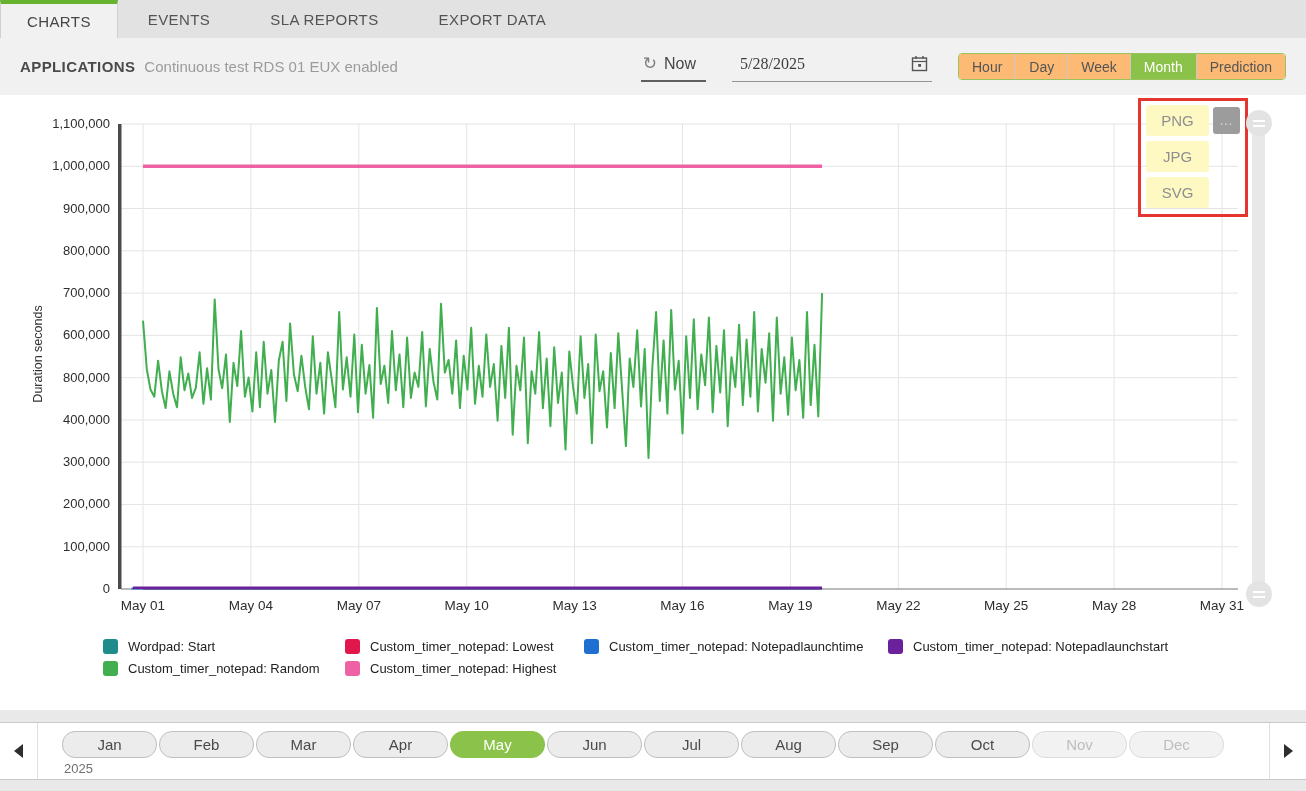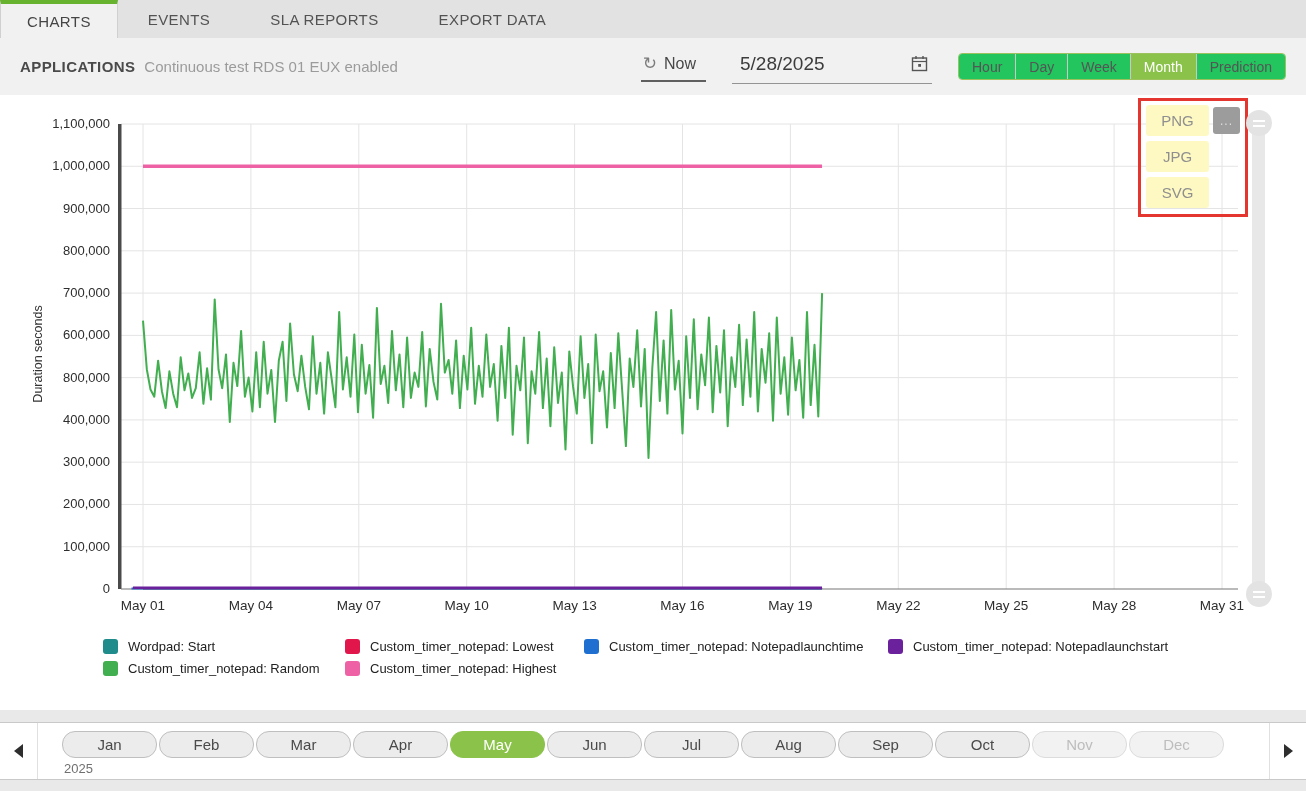--- a/index.html
+++ b/index.html
@@ -19,26 +19,26 @@
             display:flex; align-items:center; padding:0 20px; }
   .title { font-size:15px; font-weight:bold; color:#4a4a4a; letter-spacing:.4px; }
   .subtitle { font-size:15px; color:#9b9b9b; margin-left:9px; }
   .header-right { margin-left:auto; display:flex; align-items:center; gap:26px; }
   .now-btn { display:flex; align-items:center; gap:7px; border-bottom:2px solid #5f5f5f;
              padding:3px 10px 7px 2px; cursor:pointer; }
   .now-btn .refresh { font-size:17px; color:#7c7c7c; line-height:1; }
   .now-btn .now-label { font-size:16px; color:#474747; }
   .date-wrap { display:flex; align-items:center; border-bottom:1px solid #949494; width:200px;
                padding:3px 4px 8px 8px; }
-  .date-wrap input { border:none; outline:none; background:transparent; font-family:Liberation Sans, sans-serif;
-                     font-size:19px; color:#3c3c3c; width:160px; }
+  .date-wrap input { border:none; outline:none; background:transparent; font-family:Liberation Serif, serif;
+                     font-size:16px; color:#3c3c3c; width:160px; }
   .cal-icon { margin-left:auto; cursor:pointer; display:flex; }
   .range-group { display:flex; border:1px solid #9cc25e; border-radius:4px; overflow:hidden; height:27px; background:#fff; }
   .range-btn { display:flex; align-items:center; justify-content:center; padding:0 13px; font-size:14px;
-               color:#555; background:#22c55e; border-left:1px solid #c9c9c9; cursor:pointer; white-space:nowrap; }
+               color:#555; background:#fdba74; border-left:1px solid #c9c9c9; cursor:pointer; white-space:nowrap; }
   .range-btn:first-child { border-left:none; }
   .range-btn.active { background:#8bc34a; color:#fff; }
 
   
   .chart-panel { position:absolute; top:95px; left:0; width:1306px; height:615px; background:#fff; }
   .chart-svg { position:absolute; left:0; top:0; }
   .y-axis-title { position:absolute; left:-27px; top:252px; width:130px; text-align:center;
                   transform:rotate(-90deg); font-size:12.5px; color:#333; }
   .ytick { position:absolute; width:92px; left:18px; text-align:right; font-size:13px; color:#2e2e2e; height:18px; line-height:18px; }
   .xtick { position:absolute; width:90px; text-align:center; font-size:13.5px; color:#2e2e2e; top:503px; }

